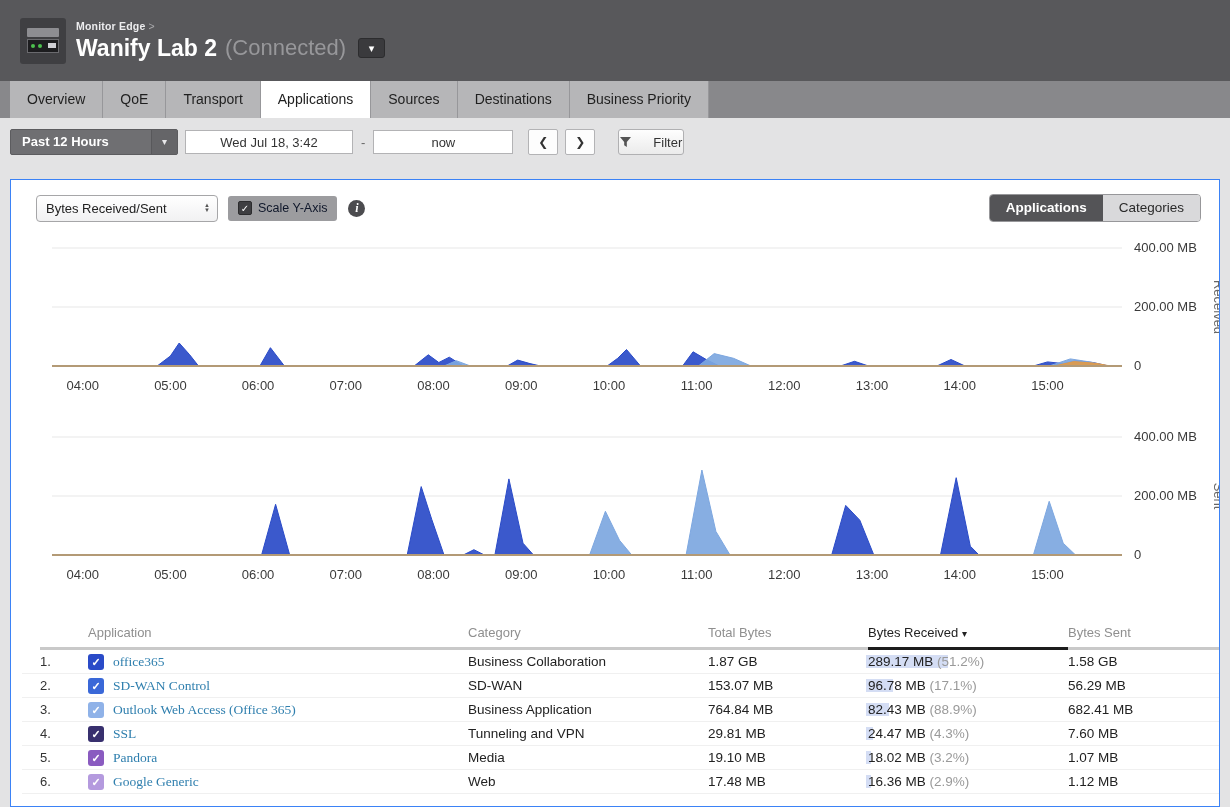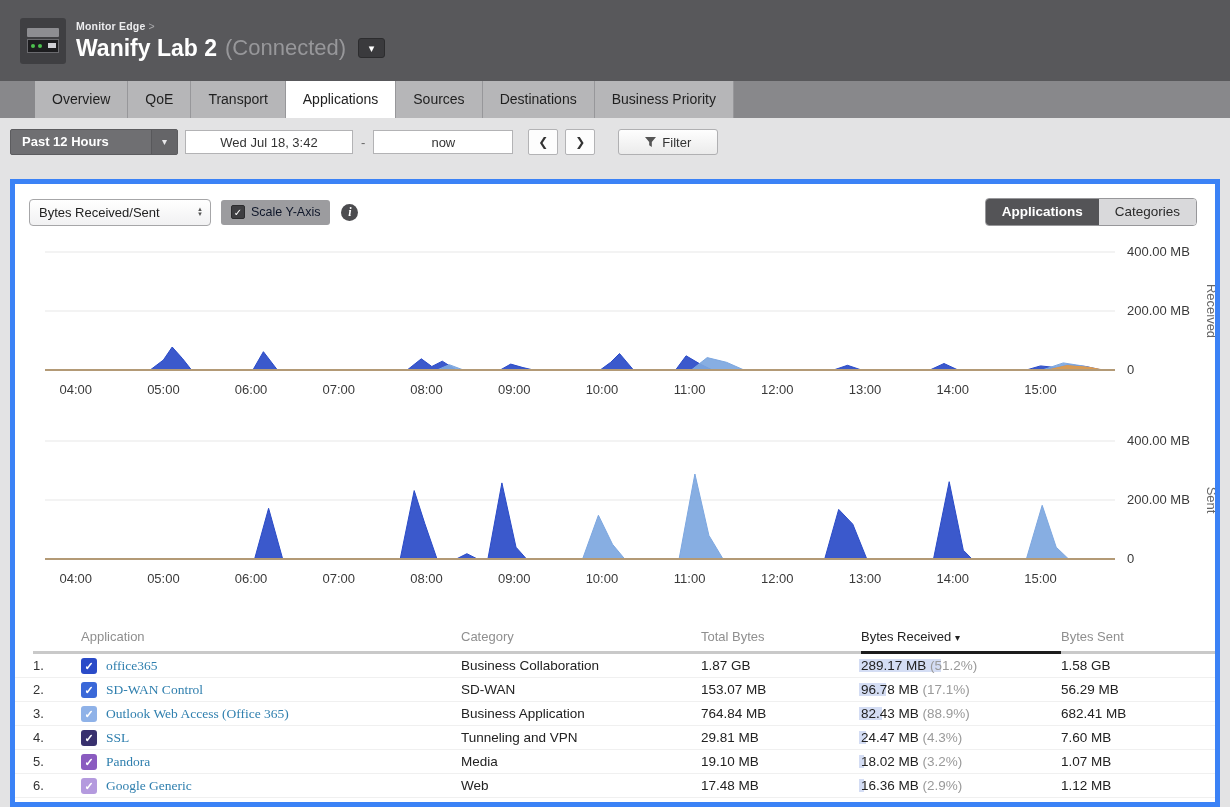--- a/index.html
+++ b/index.html
@@ -15,37 +15,37 @@
   .device-icon .led.l1 { left:11px; } .device-icon .led.l2 { left:18px; }
   .device-icon .slot { position:absolute; top:25px; right:10px; width:8px; height:5px; background:#cfcfd3; }
   .breadcrumb { font-size:10.5px; font-weight:bold; color:#ececee; letter-spacing:.2px; margin-bottom:3px; }
   .breadcrumb .sep { color:#a9a9ac; font-weight:normal; }
   .title-row { display:flex; align-items:center; gap:8px; }
   .title-row h1 { font-size:23px; font-weight:bold; color:#fff; }
   .conn-status { font-size:22px; color:#97979a; }
   .edge-dd { width:27px; height:20px; background:#3a3a3d; border:1px solid #2c2c2e; border-radius:3px; color:#fff; font-size:11px; line-height:18px; text-align:center; cursor:pointer; margin-left:4px; }
 
   
-  .tabs { height:37px; background:#88888b; display:flex; padding-left:35px; }
+  .tabs { height:37px; background:#88888b; display:flex; padding-left:10px; }
   .tab { line-height:37px; padding:0 17px; font-size:14px; color:#1f1f1f; background:#b6b6b8; border-right:1px solid #97979a; cursor:pointer; white-space:nowrap; }
   .tab.active { background:#ffffff; }
 
   
   .toolbar { height:48px; display:flex; align-items:center; padding:0 10px; gap:7px; }
   .range-btn { display:flex; align-items:stretch; height:26px; background:#6f6f72; border:1px solid #5c5c5f; border-radius:2px; cursor:pointer; width:168px; color:#fff; }
   .range-btn .lbl { flex:1; font-size:13px; line-height:24px; padding-left:11px; font-weight:bold; }
   .range-btn .arr { width:26px; background:#656568; border-left:1px solid #58585b; color:#e8e8ea; font-size:10px; line-height:24px; text-align:center; }
   .tinput { height:24px; border:1px solid #b3b3b5; background:#fff; font-family:"Liberation Sans",sans-serif; font-size:13px; color:#333; text-align:center; }
   .tinput.start { width:168px; } .tinput.end { width:140px; }
   .dash { color:#666; font-size:13px; margin:0 1px; }
   .nav-btn { width:30px; height:26px; background:#fdfdfd; border:1px solid #b3b3b5; border-radius:2px; font-size:12px; color:#333; cursor:pointer; line-height:24px; text-align:center; }
-  .filter-btn { height:26px; margin-left:16px; display:flex; align-items:center; gap:6px; padding:0 26px; background:linear-gradient(#fefefe,#ebebeb); border:1px solid #b0b0b2; border-radius:3px; font-size:13px; color:#333; cursor:pointer; }
-
-  
-  .panel { margin:13px 10px 0; background:#fff; border:5px solid #3b82f6; height:628px; overflow:hidden; }
+  .filter-btn { height:26px; margin-left:16px; display:flex; align-items:center; gap:22px; padding:0 1px; background:linear-gradient(#fefefe,#ebebeb); border:1px solid #b0b0b2; border-radius:3px; font-size:13px; color:#333; cursor:pointer; }
+
+  
+  .panel { margin:13px 10px 0; background:#fff; border:1px solid #3b82f6; height:628px; overflow:hidden;padding-left:11px; }
   .chart-controls { display:flex; align-items:center; margin:14px 18px 0 14px; }
   .metric-select { display:flex; align-items:center; width:182px; height:27px; border:1px solid #a6a6a8; border-radius:4px; background:linear-gradient(#ffffff,#f1f1f2); cursor:pointer; }
   .metric-select .txt { flex:1; font-size:13px; color:#222; padding-left:9px; white-space:nowrap; }
   .metric-select .arrows { width:20px; text-align:center; color:#555; }
   .metric-select .arrows div { font-size:6px; line-height:5px; }
   .scale-pill { display:flex; align-items:center; gap:6px; height:25px; margin-left:10px; padding:0 10px; background:#9c9c9f; border-radius:3px; cursor:pointer; }
   .scale-pill .cbx { width:14px; height:14px; background:#3e3e41; border:1px solid #2c2c2e; border-radius:2px; color:#fff; font-size:10px; line-height:13px; text-align:center; }
   .scale-pill .lbl { color:#0f172a; font-size:12.5px;text-align:center; }
   .info-icon { width:17px; height:17px; border-radius:50%; background:#4c4c4f; color:#fff; font-family:"Liberation Serif",serif; font-style:italic; font-weight:bold; font-size:12px; line-height:16px; text-align:center; margin-left:11px; cursor:pointer; }
   .seg { margin-left:auto; display:flex; border:1px solid #97979a; border-radius:4px; overflow:hidden; }

